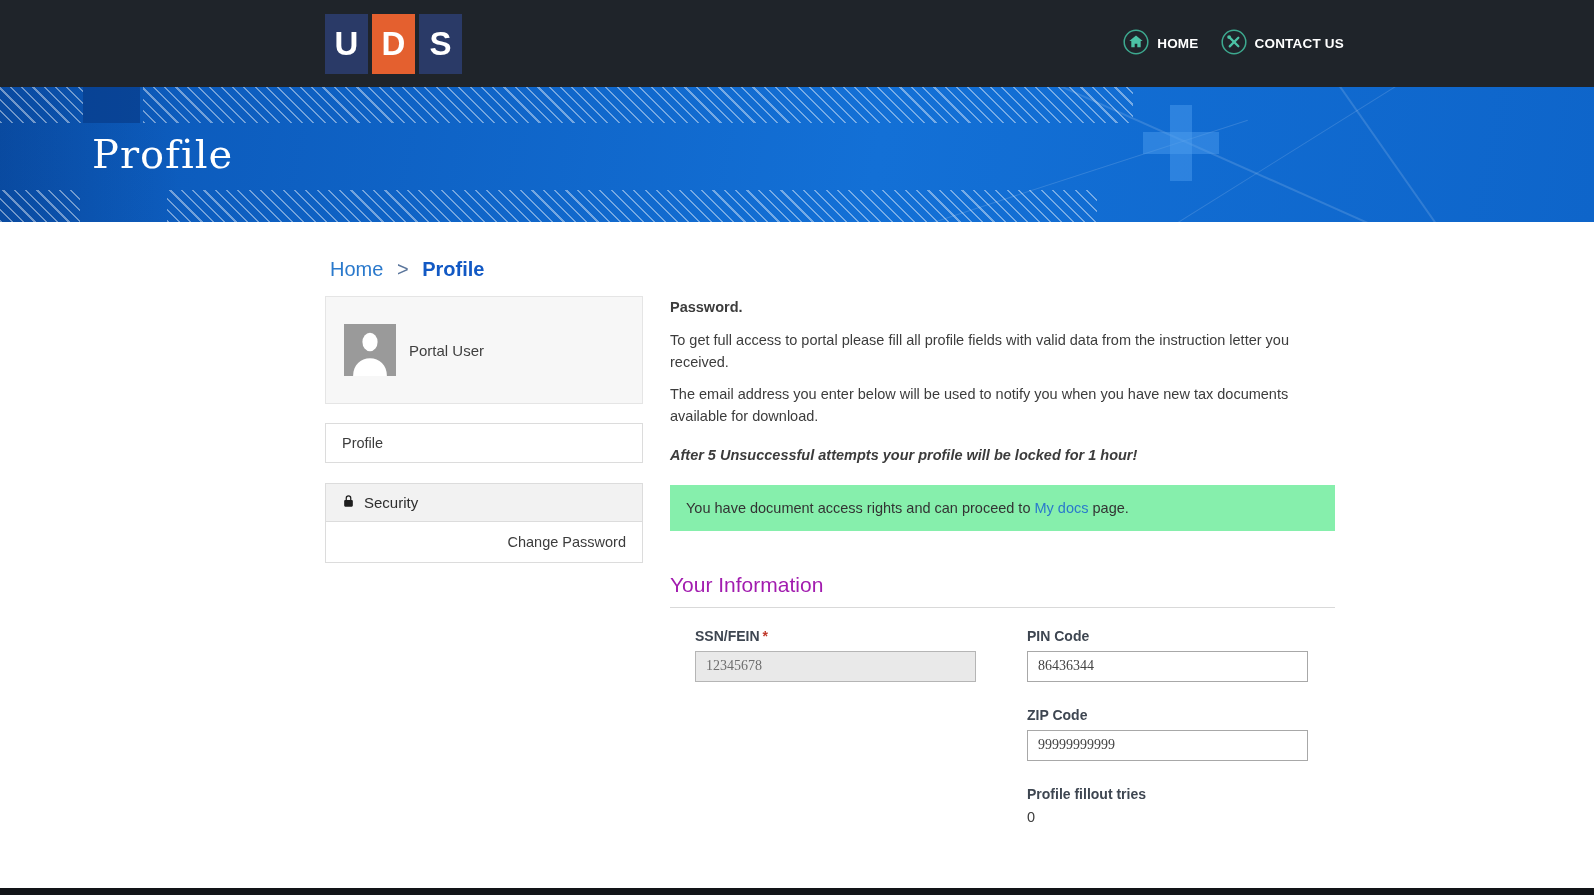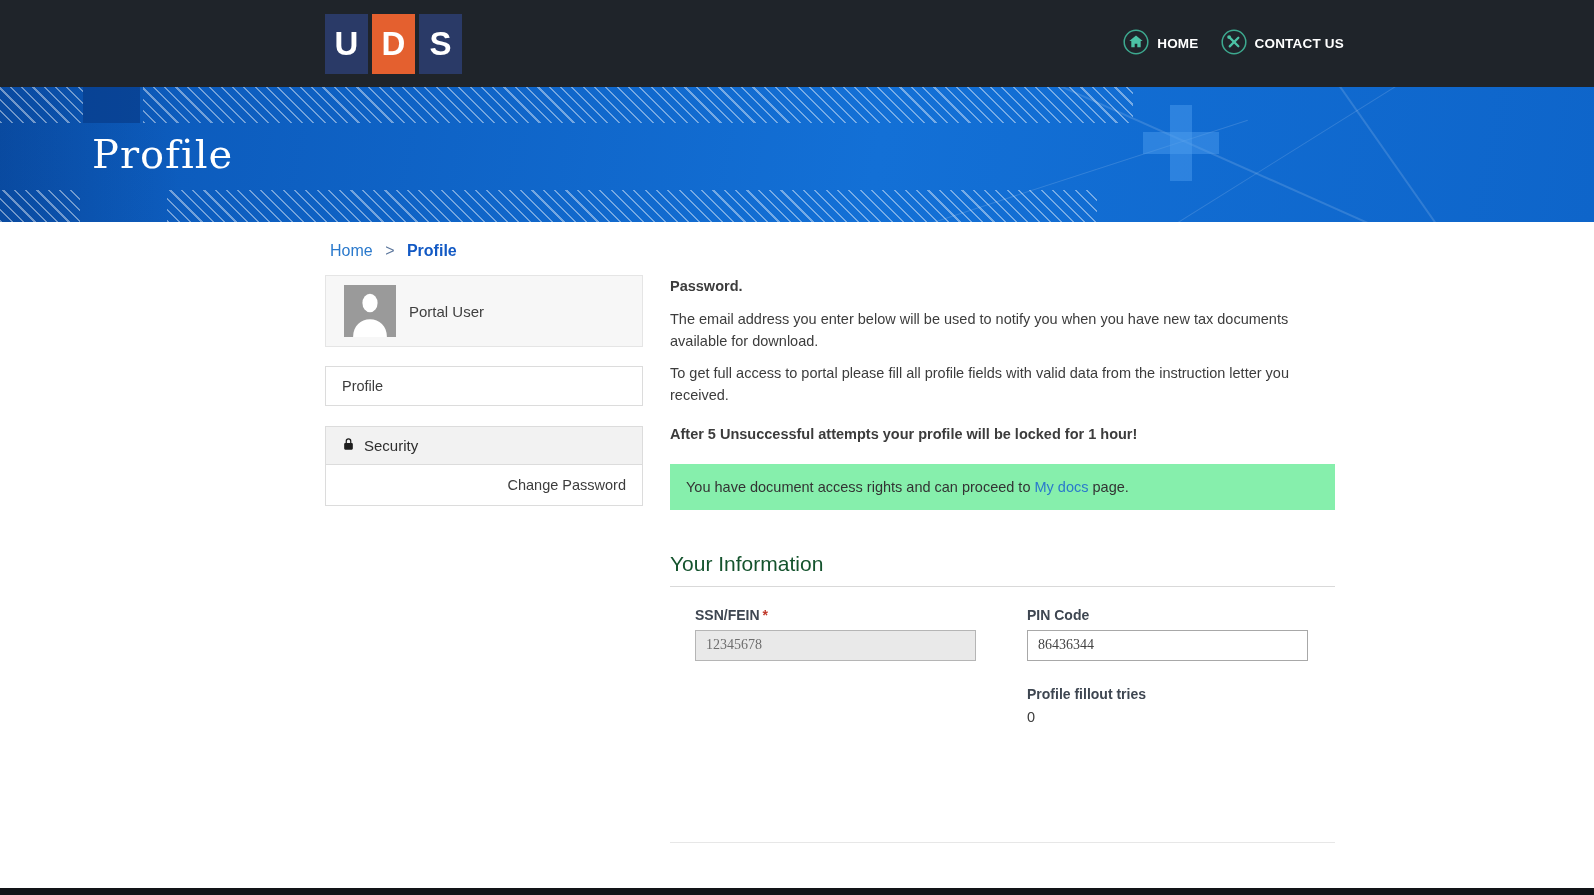--- a/index.html
+++ b/index.html
@@ -39,51 +39,51 @@
   .plus-deco:before, .plus-deco:after { content:""; position:absolute; background:rgba(80,160,240,0.45); }
   .plus-deco:before { left:27px; top:0; width:22px; height:76px; }
   .plus-deco:after  { left:0; top:27px; width:76px; height:22px; }
   .thin-line { position:absolute; background:rgba(255,255,255,0.14); }
   .tl1 { width:560px; height:2px; left:870px; top:38px; transform:rotate(24deg); }
   .tl2 { width:620px; height:1px; left:940px; top:90px; transform:rotate(-32deg); }
   .tl3 { width:420px; height:2px; left:1180px; top:70px; transform:rotate(55deg); }
   .tl4 { width:500px; height:1px; left:760px; top:110px; transform:rotate(-18deg); }
 
   
-  .breadcrumb { margin:20px 0 15px 330px; font-size:16px; }
+  .breadcrumb { margin:36px 0 15px 330px; font-size:20px; }
   .bc-home { color:#2a79cc; text-decoration:none; cursor:pointer; }
   .bc-sep { color:#5b769c; margin:0 8px; }
   .bc-current { color:#1259c4; font-weight:bold; }
 
   
   .columns { display:flex; margin-left:325px; width:1010px; gap:27px; align-items:flex-start; }
 
   .sidebar { width:318px; flex-shrink:0; }
   .user-card { background:#f7f7f7; border:1px solid #e5e5e5; padding:18px;
-               display:flex; align-items:center; gap:13px; height:72px; }
+               display:flex; align-items:center; gap:13px; height:108px; }
   .avatar { width:52px; height:52px; flex-shrink:0; }
   .user-name { font-size:15px; color:#3f3f3f; }
   .profile-item { margin-top:19px; border:1px solid #dcdcdc; background:#fff;
                   padding:11px 16px; font-size:14.5px; color:#3c3c3c; cursor:pointer; }
   .security-group { margin-top:20px; border:1px solid #dcdcdc; }
   .security-header { background:#f2f2f2; padding:10px 16px; display:flex; align-items:center;
                      gap:9px; font-size:15px; color:#2e2e2e; }
   .change-password { background:#fff; border-top:1px solid #dcdcdc; padding:12px 16px;
                      font-size:14.5px; color:#3c3c3c; cursor:pointer;text-align:right; }
 
   
   .main { flex:1; padding-top:1px; }
   .main p { font-size:14.5px; color:#3c3c3c; line-height:1.5; margin-bottom:11px; }
   .bold { font-weight:bold; }
-  .lock-warning { margin-top:17px; }
+  .lock-warning { margin-top:17px;font-style:italic; }
   .alert-success { margin-top:18px; background:#86efac; padding:15px 16px;
                    font-size:14.5px; color:#333; }
   .alert-link { color:#2a79cc; text-decoration:none; cursor:pointer; }
 
-  .section-title { margin-top:42px; font-size:21px; font-weight:400; color:#14532d;
+  .section-title { margin-top:42px; font-size:21px; font-weight:400; color:#a21caf;
                    padding-bottom:10px; border-bottom:1px solid #d9d9d9; }
 
   .form { padding-left:25px; margin-top:20px; display:flex; gap:51px; }
   .fcol { width:281px; }
   .fgroup { margin-bottom:25px; }
   .flabel { display:block; font-weight:bold; font-size:14px; color:#3e4651; margin-bottom:7px; }
   .req { color:#c0392b; margin-left:3px; }
   .finput { width:100%; height:31px; border:1px solid #a8a8a8; padding:0 10px;
             font-size:14px; color:#444; font-family:Liberation Serif, serif; border-radius:0; background:#fff; }
   .finput:disabled { background:#e9e9e9; border-color:#b5b5b5; color:#6e6e6e; }
@@ -177,22 +177,22 @@
             </svg>
           </span>
           <span>Security</span>
         </div>
         <div class="change-password">Change Password</div>
       </div>
     </div>
 
     <div class="main">
       <p class="bold">Password.</p>
+      <p>To get full access to portal please fill all profile fields with valid data from the instruction letter you received.</p>
       <p>The email address you enter below will be used to notify you when you have new tax documents available for download.</p>
-      <p>To get full access to portal please fill all profile fields with valid data from the instruction letter you received.</p>
       <p class="bold lock-warning">After 5 Unsuccessful attempts your profile will be locked for 1 hour!</p>
 
       <div class="alert-success">
         <span>You have document access rights and can proceed to </span><a class="alert-link">My docs</a><span> page.</span>
       </div>
 
       <div class="section-title">Your Information</div>
 
       <div class="form">
         <div class="fcol">
@@ -203,20 +203,24 @@
             <input class="finput" type="text" disabled="" value="12345678" style="">
           </div>
         </div>
 
         <div class="fcol">
           <div class="fgroup">
             <label class="flabel">PIN Code</label>
             <input class="finput" type="text" value="86436344" style="">
           </div>
           <div class="fgroup">
+            <label class="flabel">ZIP Code</label>
+            <input class="finput" type="text" value="99999999999" style="">
+          </div>
+          <div class="fgroup">
             <label class="flabel tries-label">Profile fillout tries</label>
             <div class="tries-value">0</div>
           </div>
         </div>
       </div>
 
       <div class="actions-divider"></div>
 
     </div>
   </div>

